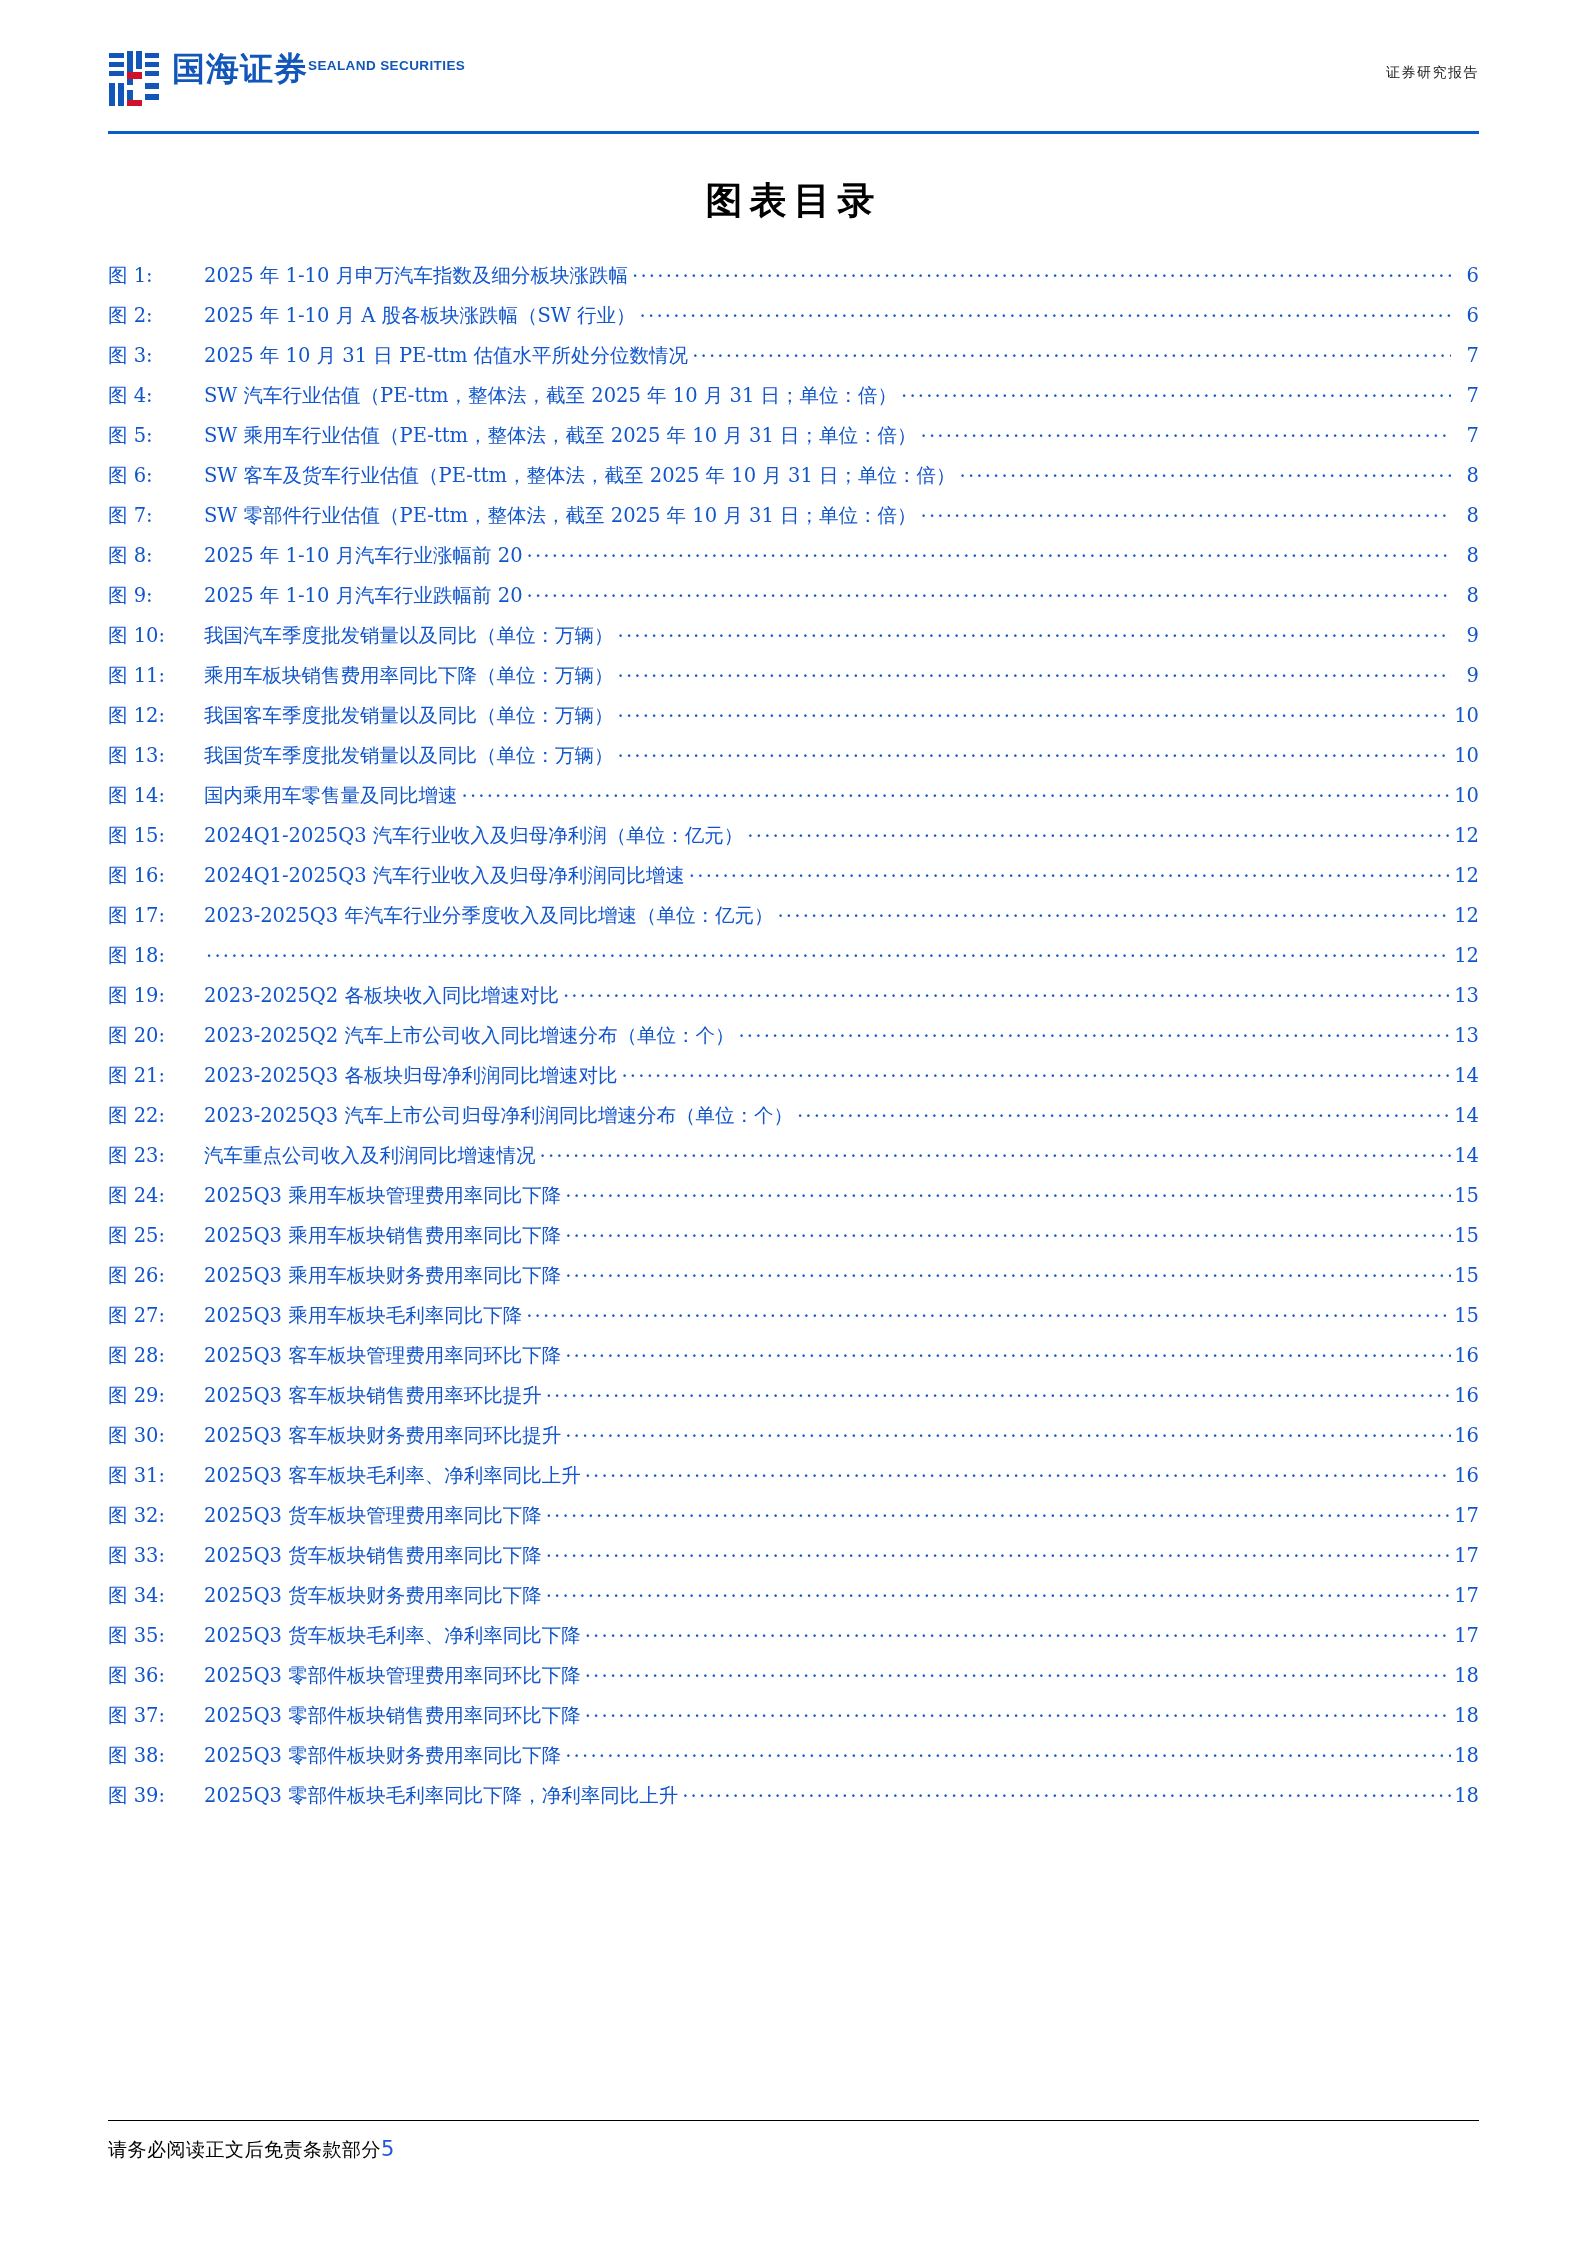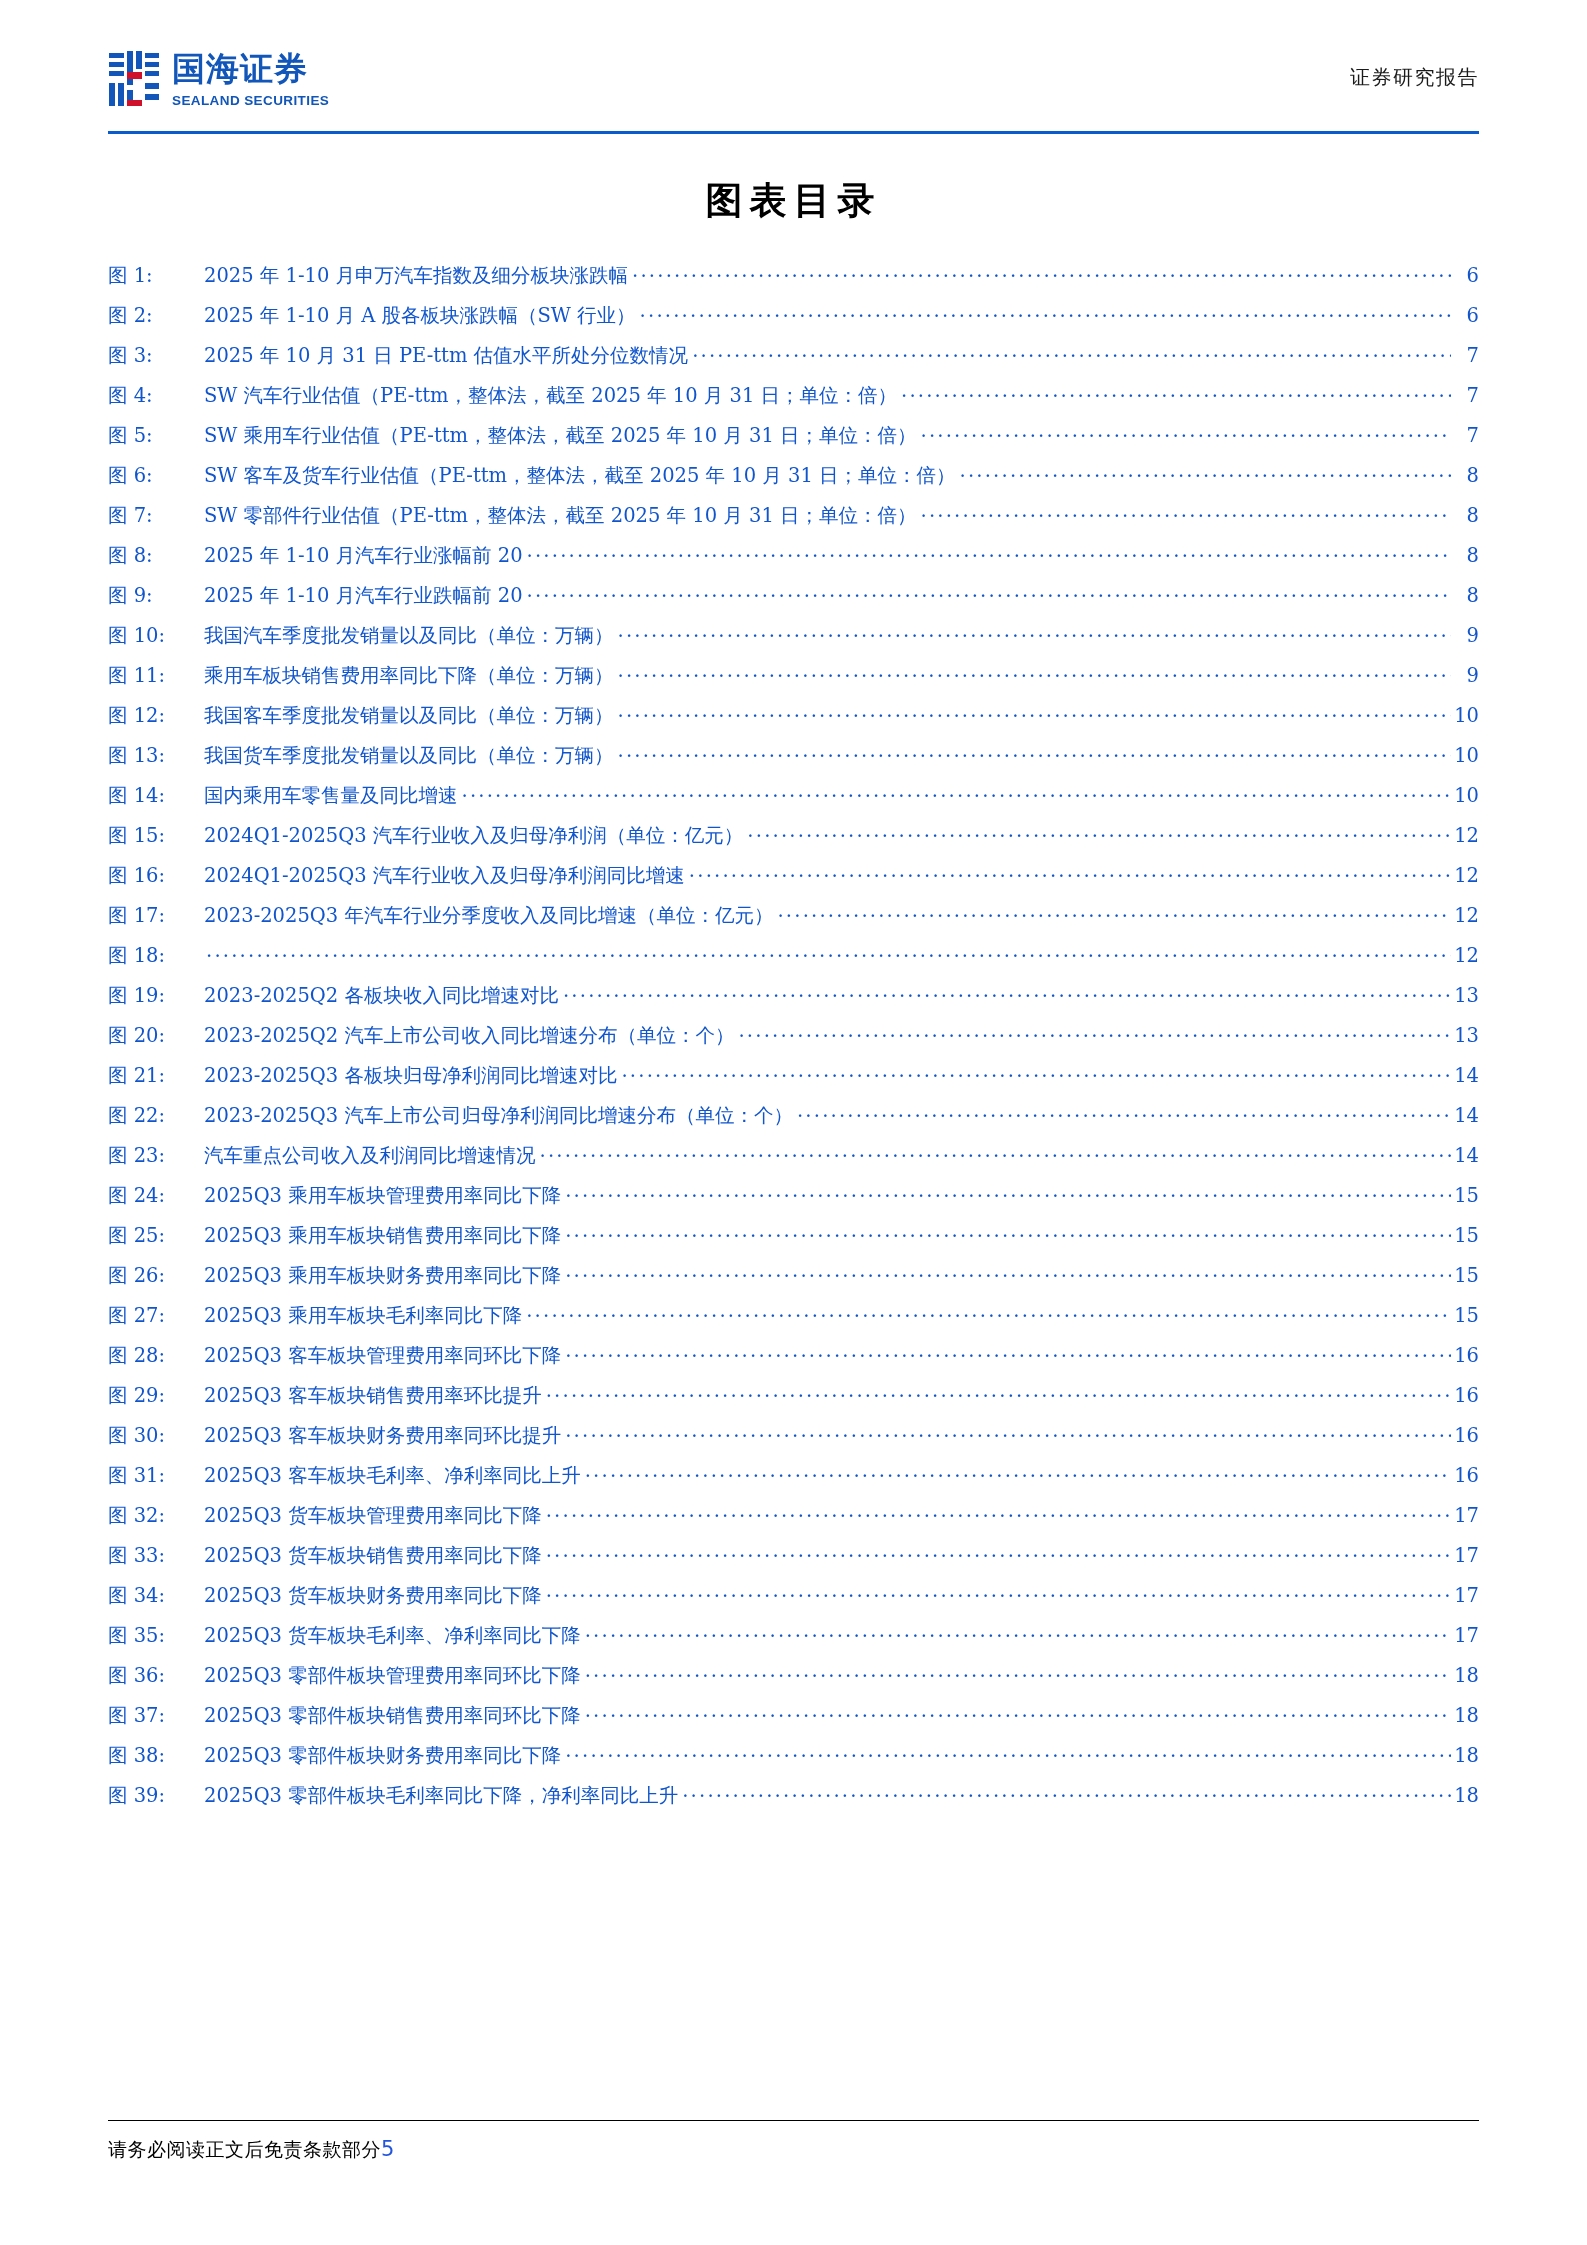--- a/index.html
+++ b/index.html
@@ -38,21 +38,21 @@
   }
   .brand-mark {
     width: 52px;
     height: 58px;
     position: relative;
     margin-right: 12px;
     flex: 0 0 auto;
   }
   .brand-text-wrap {
     display: flex;
-    flex-direction: column;
+    flex-direction: row;
     justify-content: flex-start;
     padding-top: 2px;
   }
   .brand-cn {
     font-family: "DejaVu Sans", "Liberation Sans", sans-serif;
     font-size: 33px;
     font-weight: bold;
     color: #1156b8;
     letter-spacing: 1px;
     line-height: 1.05;
@@ -65,21 +65,21 @@
     color: #1156b8;
     letter-spacing: 0.4px;
     margin-top: 6px;
     white-space: nowrap;
   }
   .header-right {
     position: absolute;
     right: 0;
     top: 24px;
     font-family: "DejaVu Sans", "Liberation Sans", sans-serif;
-    font-size: 20px;
+    font-size: 14px;
     color: #1a1a1a;
     letter-spacing: 1.5px;
     white-space: nowrap;
   }
   .header-rule {
     position: absolute;
     left: 108px;
     right: 108px;
     top: 131px;
     height: 3px;

